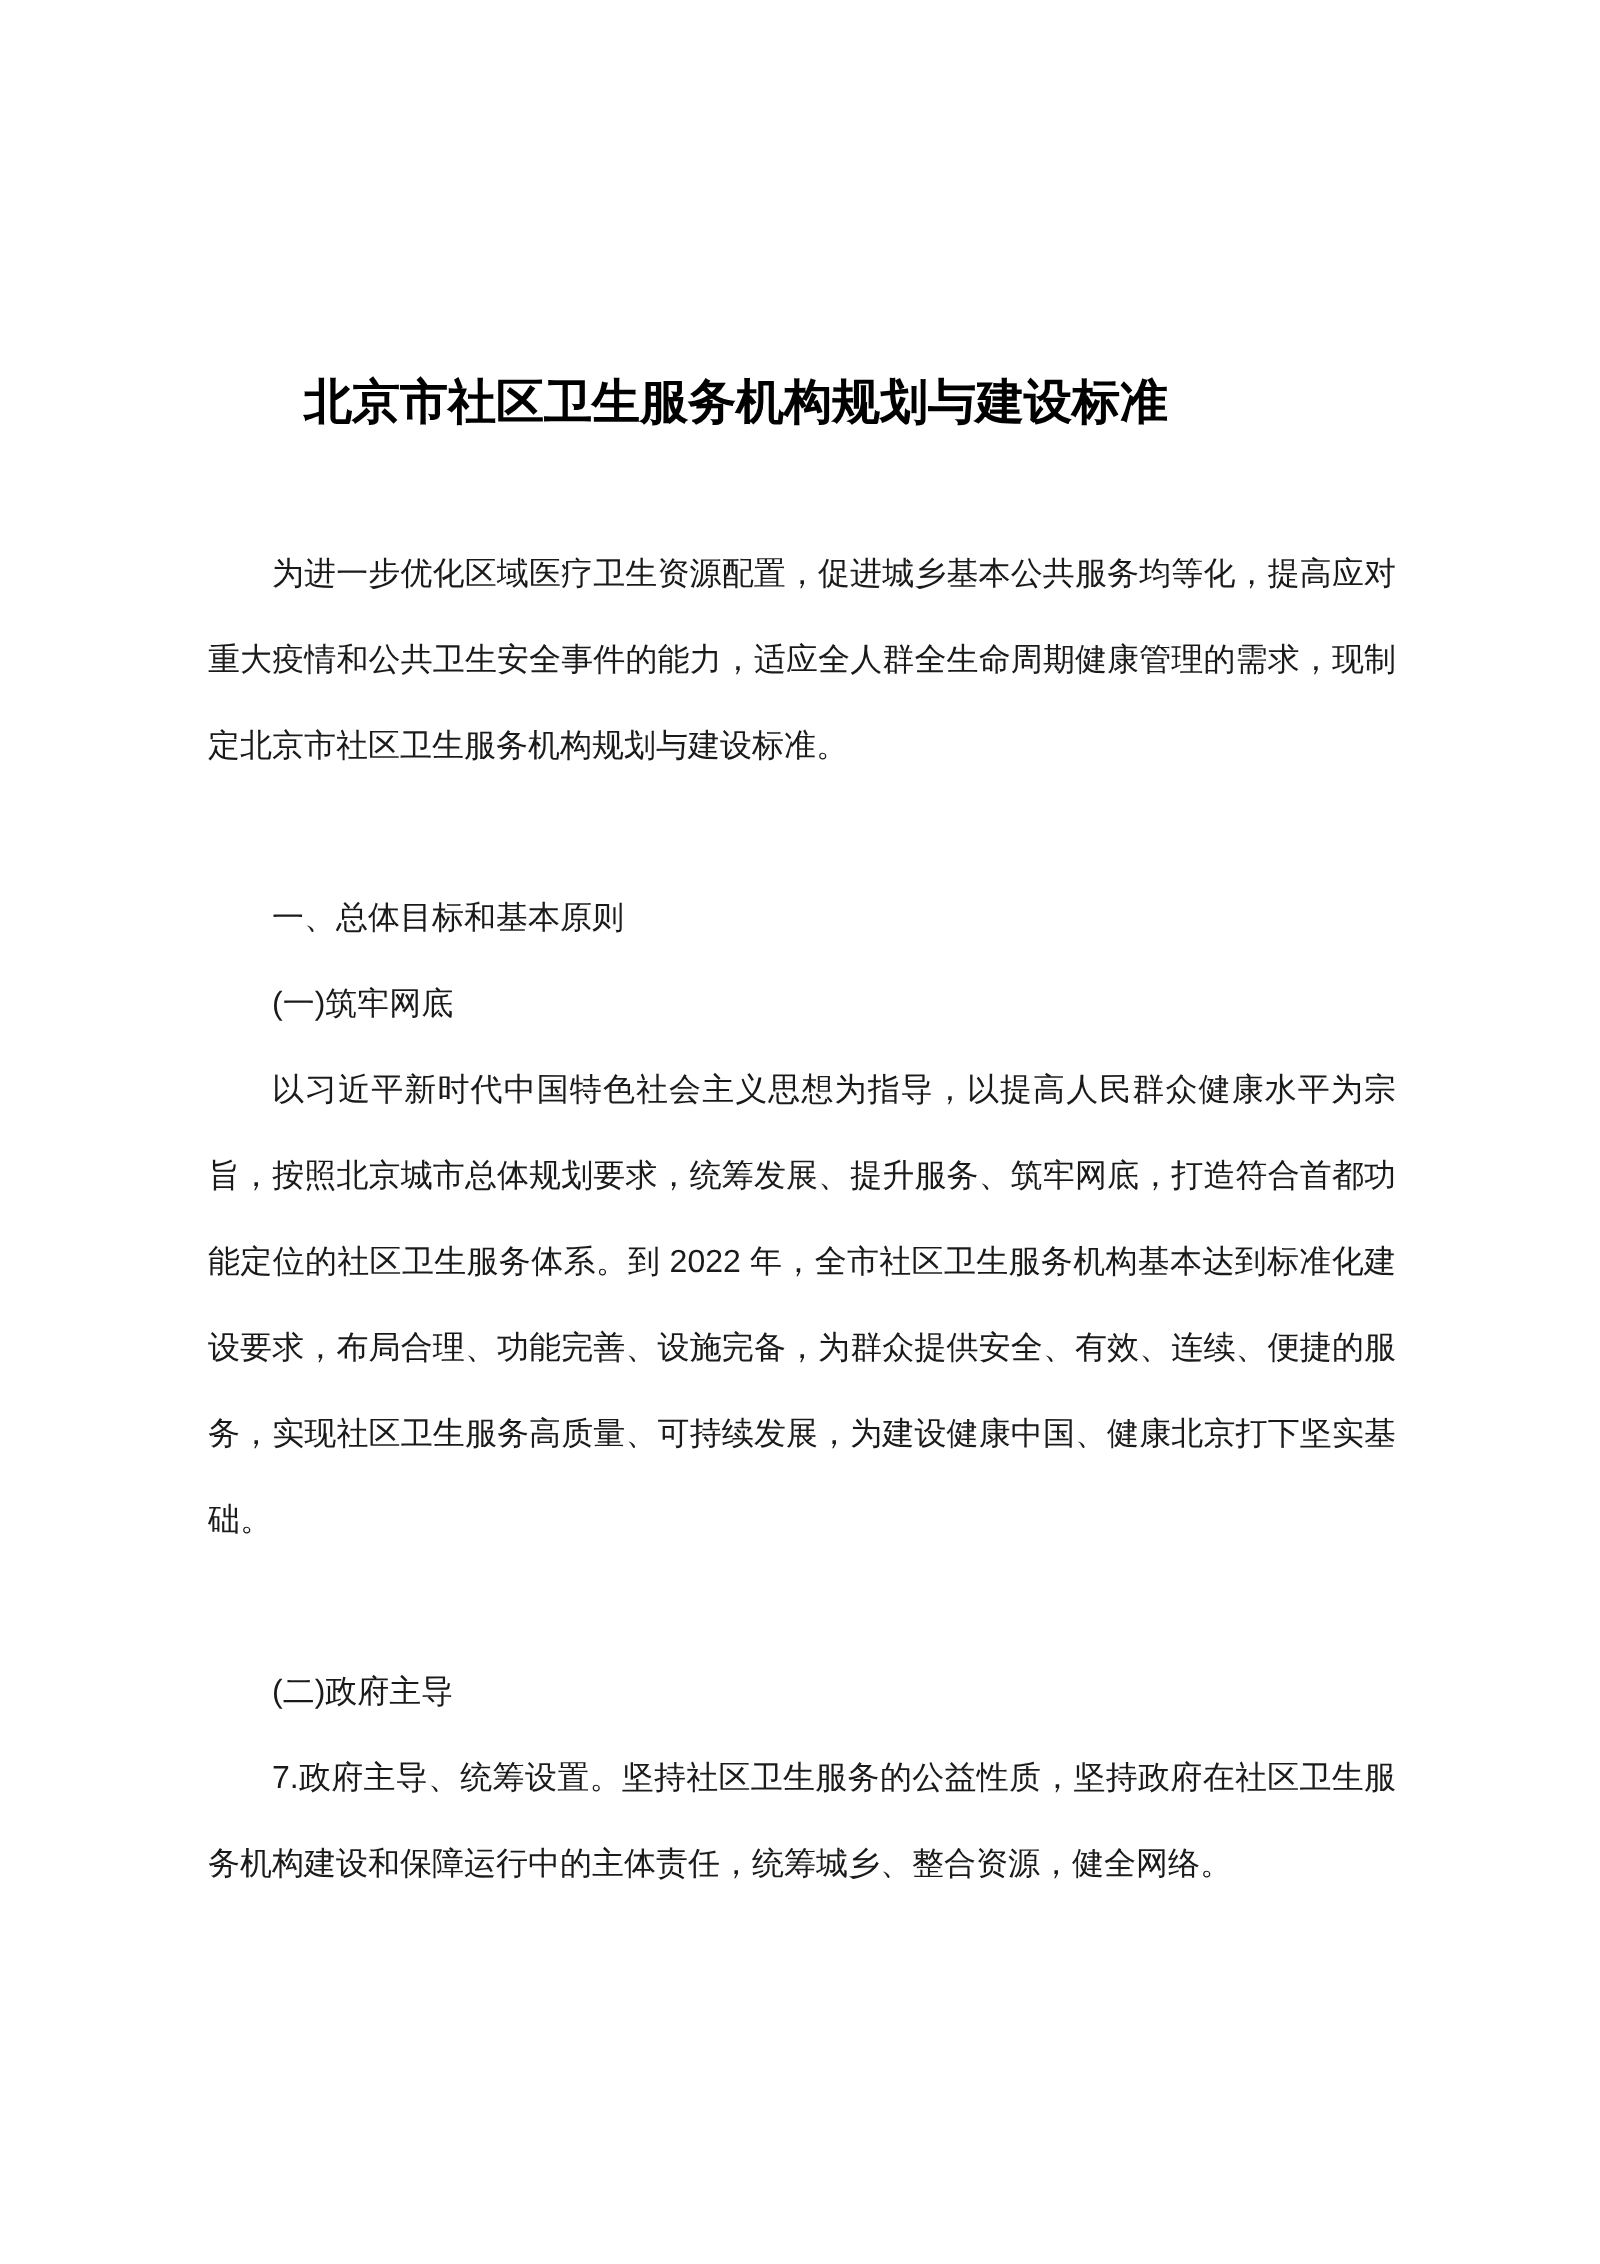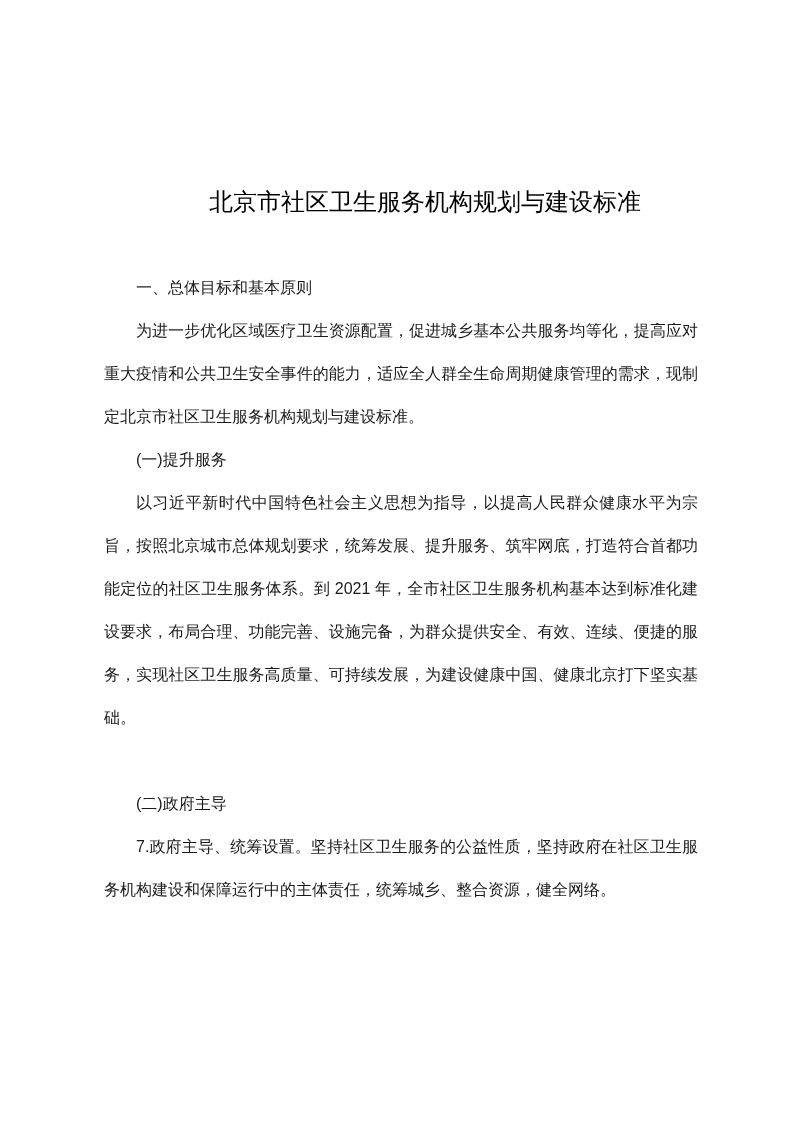--- a/index.html
+++ b/index.html
@@ -15,48 +15,47 @@
     background: #ffffff;
     padding: 180px 102px 0 104px;
     overflow: hidden;
     font-family: "Liberation Sans", "DejaVu Sans", sans-serif;
     color: #1a1a1a;
     font-size: 16px;
     line-height: 43px;
   }
   .doc-title {
     font-size: 24px;
-    font-weight: normal;
+    font-weight: bold;
     color: #000000;
     text-indent: 2em;
     line-height: 43px;
     margin: 0 0 43px 0;
     white-space: nowrap;
-    text-align: center;
   }
   .para {
     margin: 0;
     text-indent: 2em;
     text-align: justify;
     letter-spacing: 0;
   }
   .spaced {
     margin-top: 43px;
   }
 </style>
 </head>
 <body>
 
 <div class="page">
   <h1 class="doc-title">北京市社区卫生服务机构规划与建设标准</h1>
 
+  <p class="para">为进一步优化区域医疗卫生资源配置，促进城乡基本公共服务均等化，提高应对重大疫情和公共卫生安全事件的能力，适应全人群全生命周期健康管理的需求，现制定北京市社区卫生服务机构规划与建设标准。</p>
+
   <p class="para spaced">一、总体目标和基本原则</p>
 
-  <p class="para">为进一步优化区域医疗卫生资源配置，促进城乡基本公共服务均等化，提高应对重大疫情和公共卫生安全事件的能力，适应全人群全生命周期健康管理的需求，现制定北京市社区卫生服务机构规划与建设标准。</p>
+  <p class="para">(一)筑牢网底</p>
 
-  <p class="para">(一)提升服务</p>
-
-  <p class="para">以习近平新时代中国特色社会主义思想为指导，以提高人民群众健康水平为宗旨，按照北京城市总体规划要求，统筹发展、提升服务、筑牢网底，打造符合首都功能定位的社区卫生服务体系。到 2021 年，全市社区卫生服务机构基本达到标准化建设要求，布局合理、功能完善、设施完备，为群众提供安全、有效、连续、便捷的服务，实现社区卫生服务高质量、可持续发展，为建设健康中国、健康北京打下坚实基础。</p>
+  <p class="para">以习近平新时代中国特色社会主义思想为指导，以提高人民群众健康水平为宗旨，按照北京城市总体规划要求，统筹发展、提升服务、筑牢网底，打造符合首都功能定位的社区卫生服务体系。到 2022 年，全市社区卫生服务机构基本达到标准化建设要求，布局合理、功能完善、设施完备，为群众提供安全、有效、连续、便捷的服务，实现社区卫生服务高质量、可持续发展，为建设健康中国、健康北京打下坚实基础。</p>
 
   <p class="para spaced">(二)政府主导</p>
 
   <p class="para">7.政府主导、统筹设置。坚持社区卫生服务的公益性质，坚持政府在社区卫生服务机构建设和保障运行中的主体责任，统筹城乡、整合资源，健全网络。</p>
 </div>
 
 </body></html>

